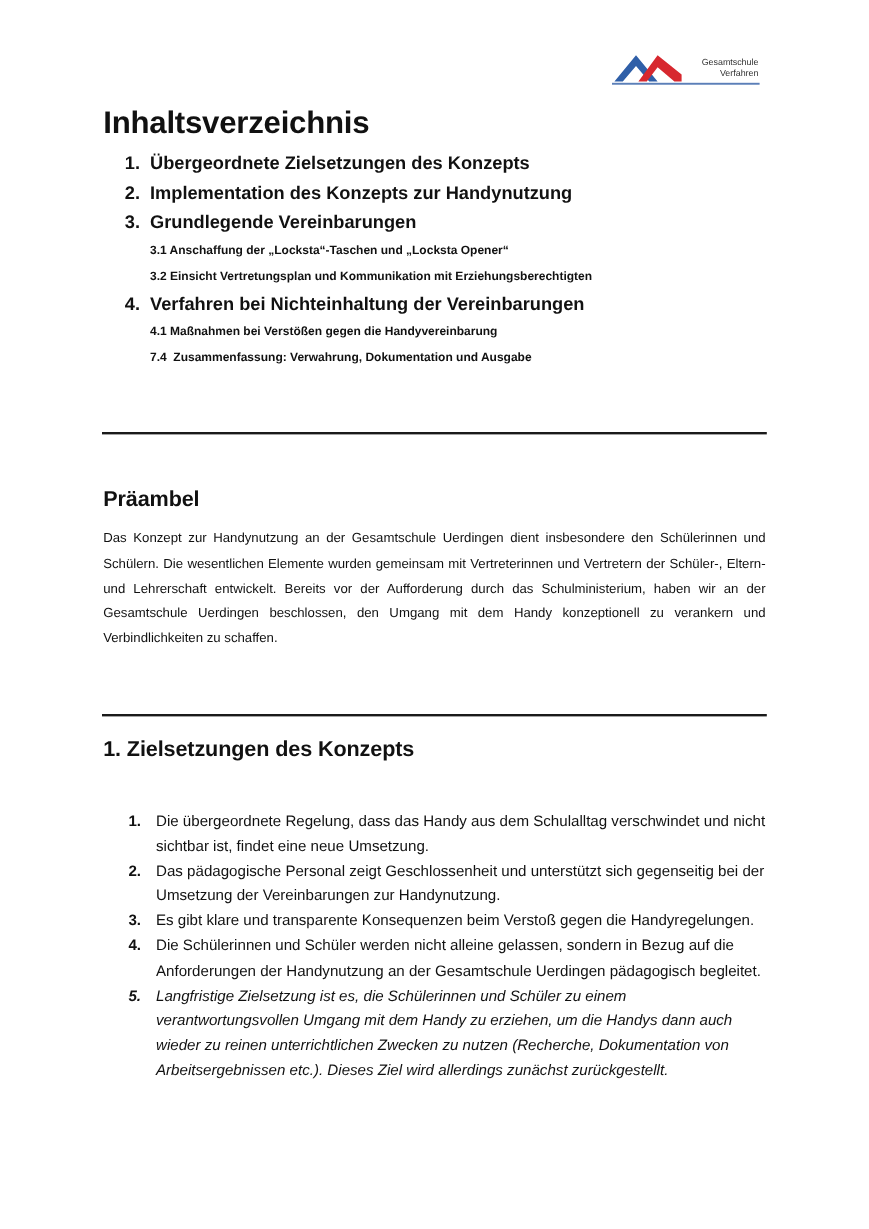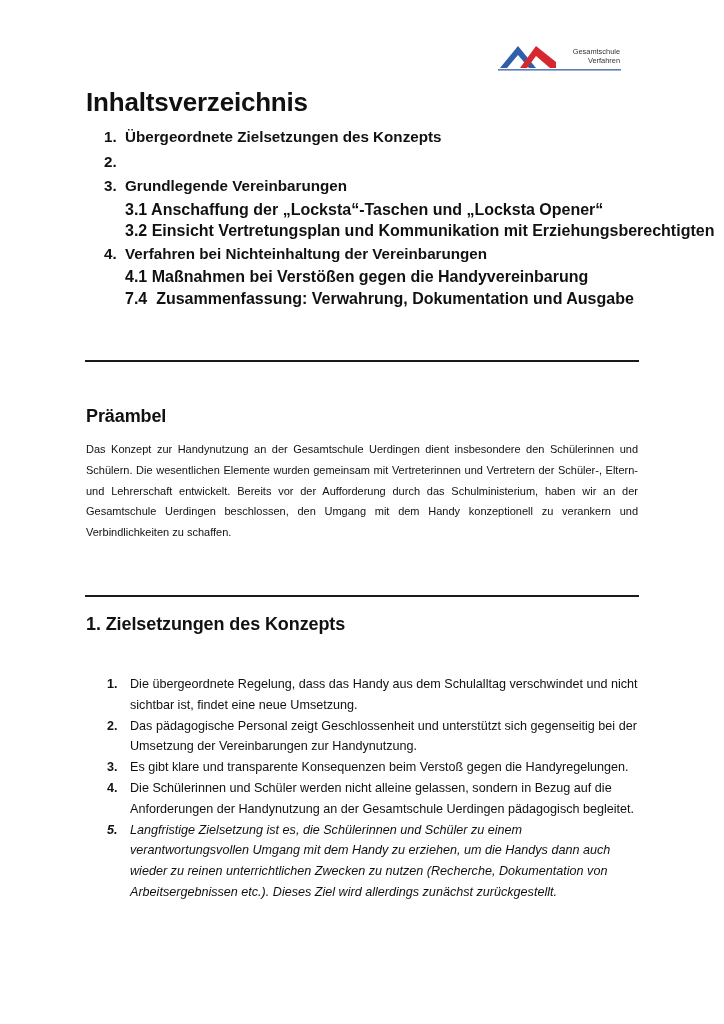--- a/index.html
+++ b/index.html
@@ -10,21 +10,21 @@
     body {
       width: 724px;
       height: 1024px;
       position: relative;
       overflow: hidden;
       font-family: "Liberation Sans", "DejaVu Sans", sans-serif;
       color: #111111;
     }
     .logo {
       position: absolute;
-      left: 498px;
+      left: 510px;
       top: 42px;
       width: 125px;
       height: 30px;
     }
     .logo svg { position: absolute; left: 0; top: 0; }
     .logo-text {
       position: absolute;
       left: 72px;
       top: 5px;
       font-size: 7.4px;
@@ -54,21 +54,21 @@
     .toc-main {
       font-size: 15.2px;
       font-weight: bold;
       height: 24.5px;
       line-height: 24px;
       display: flex;
       white-space: nowrap;
     }
     .toc-num { width: 21px; display: inline-block; }
     .toc-sub {
-      font-size: 16px;
+      font-size: 10px;
       font-weight: bold;
       height: 21.5px;
       line-height: 21px;
       padding-left: 21px;
       white-space: nowrap;
     }
     .rule {
       position: absolute;
       left: 85px;
       width: 554px;
@@ -133,20 +133,21 @@
 </div>
 
 <h1 class="toc-title">Inhaltsverzeichnis</h1>
 <ul class="toc">
   <li class="toc-main">
     <span class="toc-num">1.</span>
     <span>Übergeordnete Zielsetzungen des Konzepts</span>
   </li>
   <li class="toc-main">
     <span class="toc-num">2.</span>
+    <span>Implementation des Konzepts zur Handynutzung</span>
   </li>
   <li class="toc-main">
     <span class="toc-num">3.</span>
     <span>Grundlegende Vereinbarungen</span>
   </li>
   <li class="toc-sub">3.1 Anschaffung der „Locksta“-Taschen und „Locksta Opener“</li>
   <li class="toc-sub">3.2 Einsicht Vertretungsplan und Kommunikation mit Erziehungsberechtigten</li>
   <li class="toc-main">
     <span class="toc-num">4.</span>
     <span>Verfahren bei Nichteinhaltung der Vereinbarungen</span>

